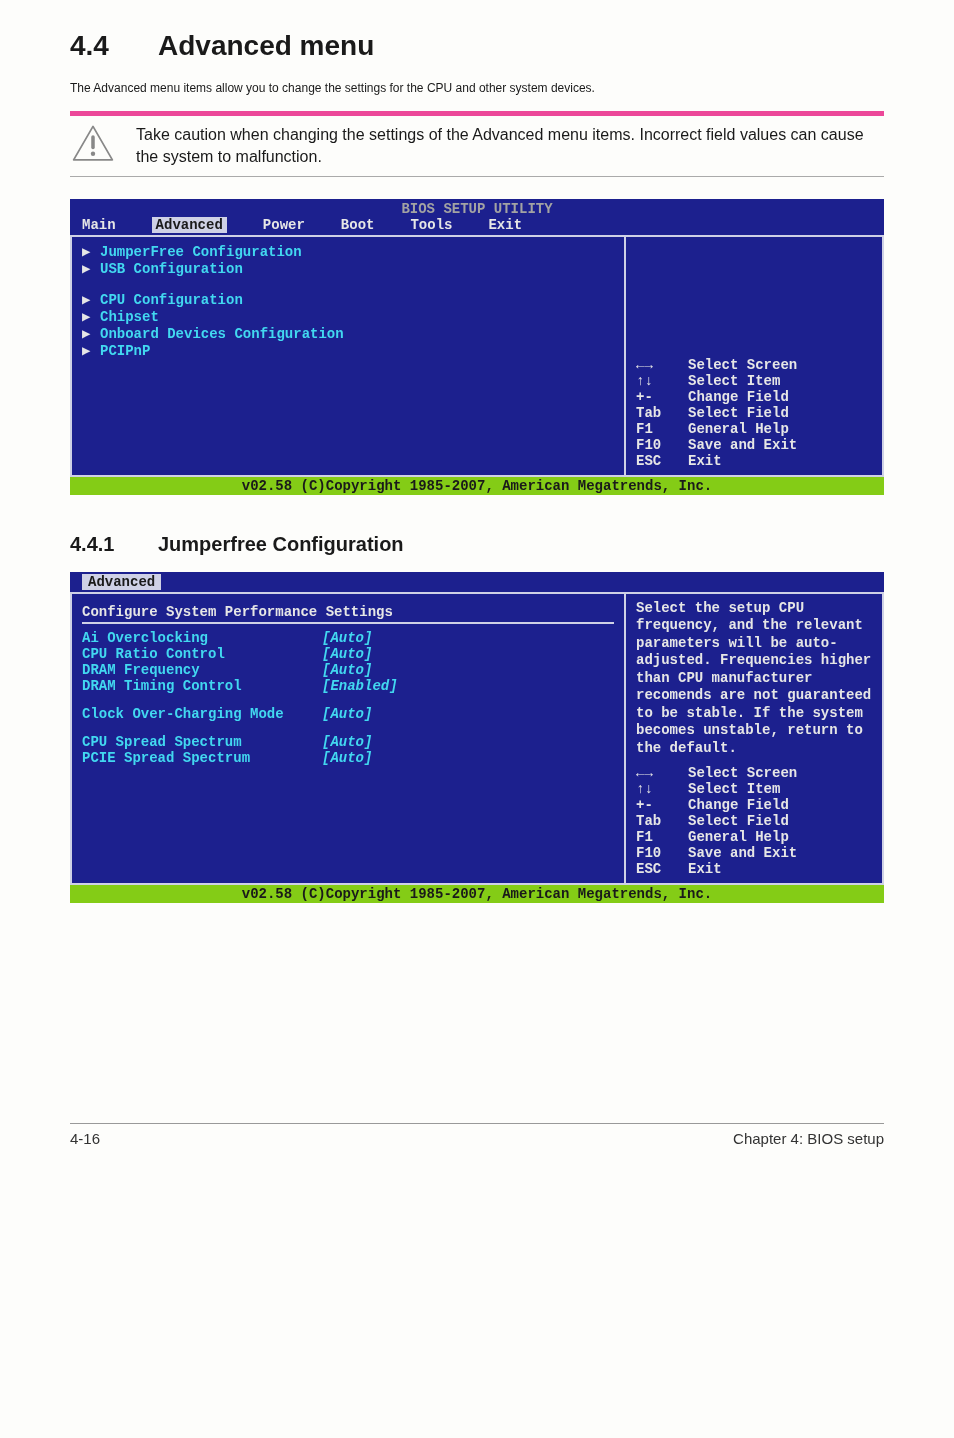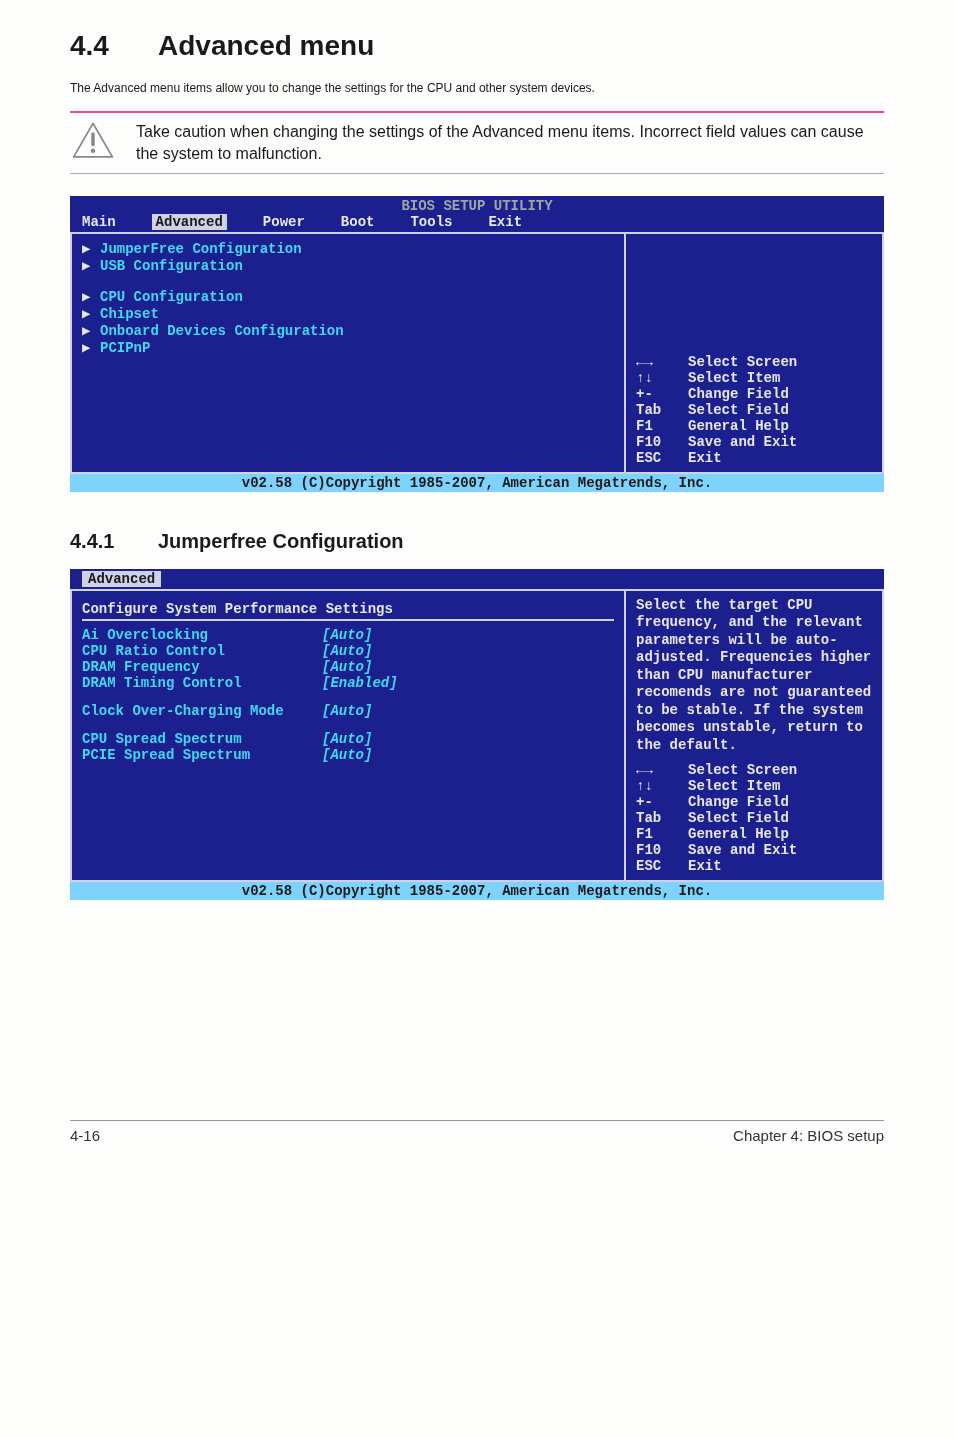--- a/index.html
+++ b/index.html
@@ -16,21 +16,21 @@
     font-weight: bold;
     margin-bottom: 18px;
   }
   .section-number-title .num { display:inline-block; width:88px; }
   .intro-text {
     font-size: 12px;
     line-height: 1.4;
     margin-bottom: 14px;
   }
   .caution-box {
-    border-top: 2px solid #ec4899;
+    border-top: 5px solid #ec4899;
     border-bottom: 1px solid #aaa;
     padding: 8px 4px 8px 0;
     display: flex;
     align-items: center;
     gap: 20px;
     margin-bottom: 22px;
   }
   .caution-icon {
     width: 46px;
     flex: 0 0 46px;
@@ -81,21 +81,21 @@
     border: 2px solid #cfd1e6;
     padding: 6px 10px;
     color: #e6e6e6;
   }
   .bios-right .keyline { display:flex; gap:8px; }
   .bios-right .keyline .k { width: 40px; color:#e6e6e6; }
   .menu-line { color: #42d8f0; margin: 0; padding: 0; }
   .menu-line .tri { color:#e6e6e6; display:inline-block; width:18px; }
   .spacer { height: 14px; }
   .bios-footer {
-    background: #7dd3fc;
+    background: #84cc16;
     color: #1a1a1a;
     text-align: center;
     padding: 1px 0;
   }
 
   .subsection-title {
     font-size: 20px;
     font-weight: bold;
     margin: 8px 0 16px 0;
   }
@@ -240,21 +240,21 @@
       <div class="setting-row">
           <span class="lbl">CPU Spread Spectrum</span>
           <span class="val">[Auto]</span>
         </div>
       <div class="setting-row">
           <span class="lbl">PCIE Spread Spectrum</span>
           <span class="val">[Auto]</span>
         </div>
     </div>
     <div class="bios-right">
-      <div class="right-help">Select the target CPU frequency, and the relevant parameters will be auto-adjusted. Frequencies higher than CPU manufacturer recomends are not guaranteed to be stable. If the system becomes unstable, return to the default.</div>
+      <div class="right-help">Select the setup CPU frequency, and the relevant parameters will be auto-adjusted. Frequencies higher than CPU manufacturer recomends are not guaranteed to be stable. If the system becomes unstable, return to the default.</div>
       <div class="keys-block">
         <div class="keyline">
             <span class="k">←→</span>
             <span class="d">Select Screen</span>
           </div>
         <div class="keyline">
             <span class="k">↑↓</span>
             <span class="d">Select Item</span>
           </div>
         <div class="keyline">

